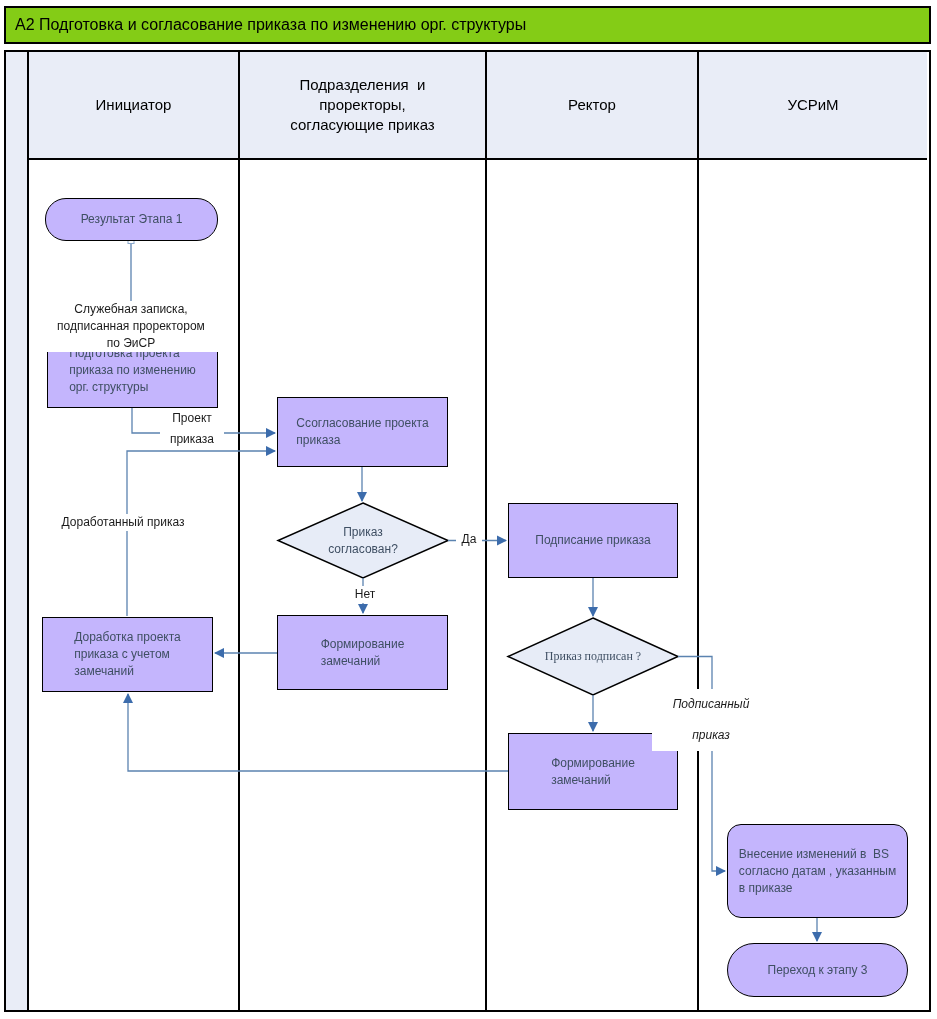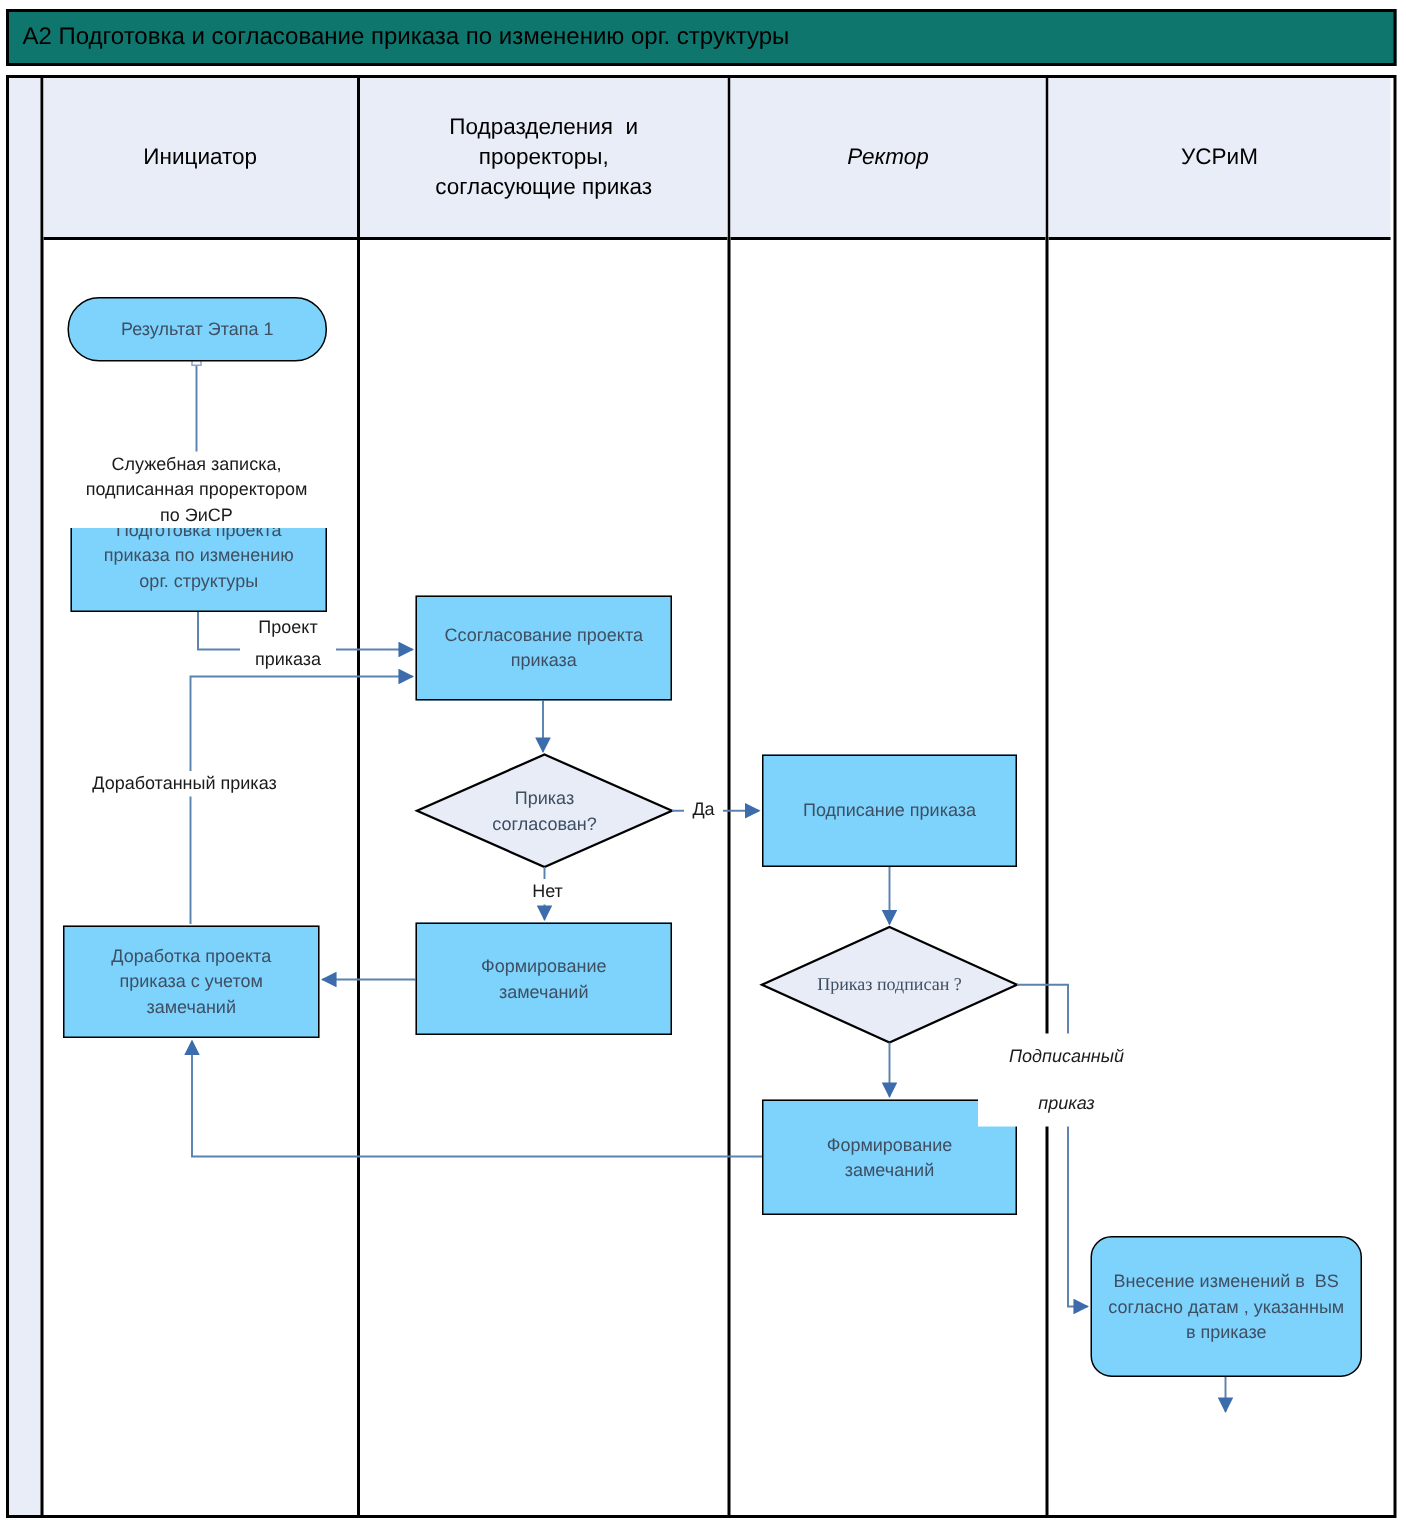--- a/index.html
+++ b/index.html
@@ -3,43 +3,43 @@
 <meta charset="utf-8">
 <style>
   html,body{margin:0;padding:0;background:#fff;}
   .page{
     position:relative;width:937px;height:1019px;background:#ffffff;
     font-family:"Liberation Sans","DejaVu Sans",sans-serif;color:#000;
     overflow:hidden;
   }
   .title-bar{
     position:absolute;left:4px;top:6px;width:927px;height:38px;
-    box-sizing:border-box;border:2px solid #000;background:#0f766e;
+    box-sizing:border-box;border:2px solid #000;background:#84cc16;
     display:flex;align-items:center;padding-left:9px;font-size:16px;
     z-index:1;
   }
   .table{
     position:absolute;left:4px;top:50px;width:927px;height:962px;
     box-sizing:border-box;border:2px solid #000;background:#fff;z-index:1;
   }
   .phase-strip{
     position:absolute;left:0;top:0;bottom:0;width:23px;box-sizing:border-box;
     border-right:2px solid #000;background:#e9edf7;
   }
   .lane{position:absolute;top:0;bottom:0;box-sizing:border-box;border-right:2px solid #000;}
   .lane.last{border-right:none;}
   .lane-header{
     height:108px;box-sizing:border-box;border-bottom:2px solid #000;background:#e9edf7;
     display:flex;align-items:center;justify-content:center;text-align:center;
     font-size:15px;line-height:20px;white-space:pre-wrap;
   }
   .flow-svg{position:absolute;left:0;top:0;z-index:2;}
   .node{
-    position:absolute;box-sizing:border-box;background:#7dd3fc;border:1.5px solid #000;
-    display:flex;align-items:center;justify-content:center;text-align:center;
+    position:absolute;box-sizing:border-box;background:#c4b5fd;border:1.5px solid #000;
+    display:flex;align-items:center;justify-content:center;text-align:left;
     font-size:12px;line-height:17px;color:#3f4f63;white-space:pre-wrap;z-index:3;
     padding:2px;
   }
   .terminator{border-radius:22px;}
   .terminator.small{border-radius:21px;}
   .terminator.big{border-radius:27px;}
   .diamond-text{
     position:absolute;display:flex;align-items:center;justify-content:center;
     text-align:center;font-size:12px;line-height:17px;color:#3f4f63;
     white-space:pre-wrap;z-index:3;background:transparent;
@@ -61,21 +61,21 @@
   <div class="table">
     <div class="phase-strip"></div>
     <div class="lane" style="left:234px;width:247px;">
       <div class="lane-header">Подразделения  и
 проректоры,
 согласующие приказ</div>
     </div>
     <div class="lane" style="left:23px;width:211px;">
       <div class="lane-header">Инициатор</div>
     </div>
-    <div class="lane" style="left:481px;width:212px;font-style:italic;">
+    <div class="lane" style="left:481px;width:212px;">
       <div class="lane-header">Ректор</div>
     </div>
     <div class="lane last" style="left:693px;width:228px;">
       <div class="lane-header">УСРиМ</div>
     </div>
   </div>
 
   <svg class="flow-svg" width="937" height="1019" viewBox="0 0 937 1019">
     <defs>
       <marker id="arrow" viewBox="0 0 10 10" refX="9" refY="5" markerWidth="8" markerHeight="8" orient="auto-start-reverse">
@@ -127,20 +127,21 @@
 приказа с учетом
 замечаний</div>
 
   <div class="node" style="left:508px;top:733px;width:170px;height:77px;">Формирование
 замечаний</div>
 
   <div class="node" style="left:727px;top:824px;width:181px;height:94px;border-radius:14px;">Внесение изменений в  BS
 согласно датам , указанным
 в приказе</div>
 
+  <div class="node terminator big" style="left:727px;top:943px;width:181px;height:54px;">Переход к этапу 3</div>
 
   <div class="lbl" style="left:36px;top:258px;width:190px;margin-top:43px;">Служебная записка,
 подписанная проректором
 по ЭиСР</div>
 
   <div class="lbl split" style="left:160px;top:408px;width:64px;">Проект
 приказа</div>
 
   <div class="lbl" style="left:38px;top:514px;width:170px;">Доработанный приказ</div>
 

